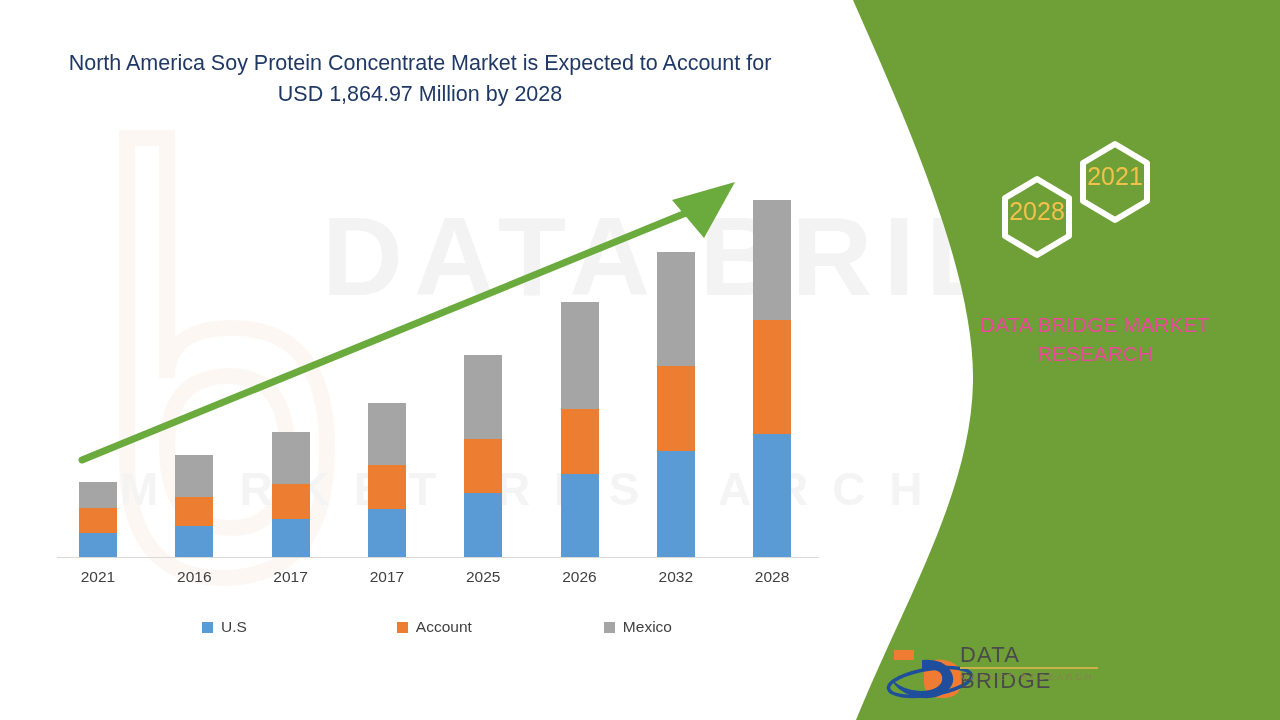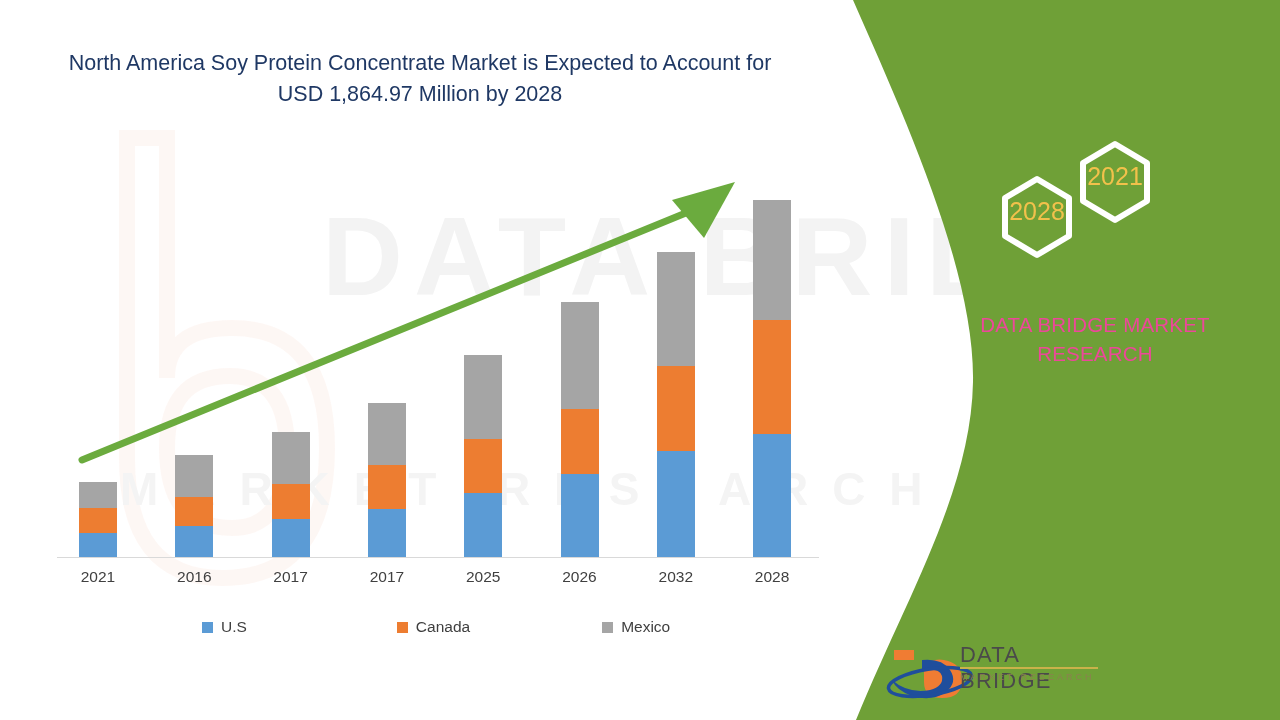--- a/index.html
+++ b/index.html
@@ -140,21 +140,21 @@
   </div>
 
   <div class="legend">
     <div class="lg-item">
       <span class="lg-sw us"></span>
       <span class="lg-tx">U.S</span>
     </div>
     <div class="lg-gap1"></div>
     <div class="lg-item">
       <span class="lg-sw ca"></span>
-      <span class="lg-tx">Canada</span>
+      <span class="lg-tx">Account</span>
     </div>
     <div class="lg-gap2"></div>
     <div class="lg-item">
       <span class="lg-sw mx"></span>
       <span class="lg-tx">Mexico</span>
     </div>
   </div>
 
   <div id="greenwrap">
     <svg width="1280" height="720" viewBox="0 0 1280 720" xmlns="http://www.w3.org/2000/svg" style="position:absolute;left:0;top:0;">

